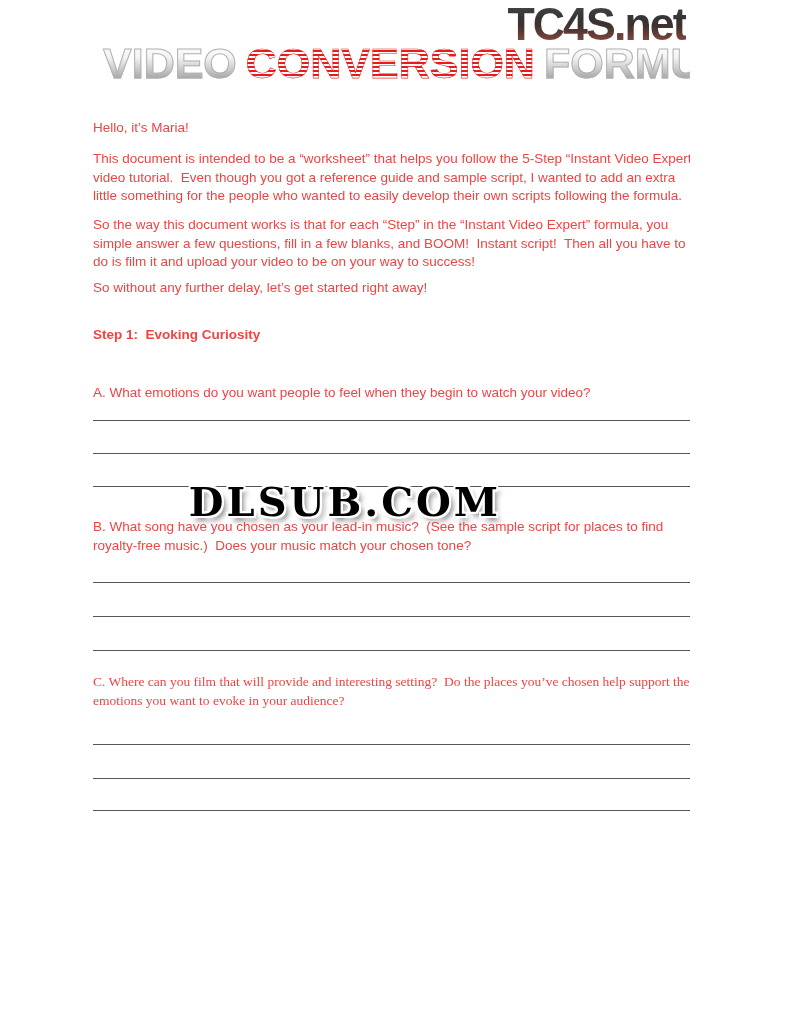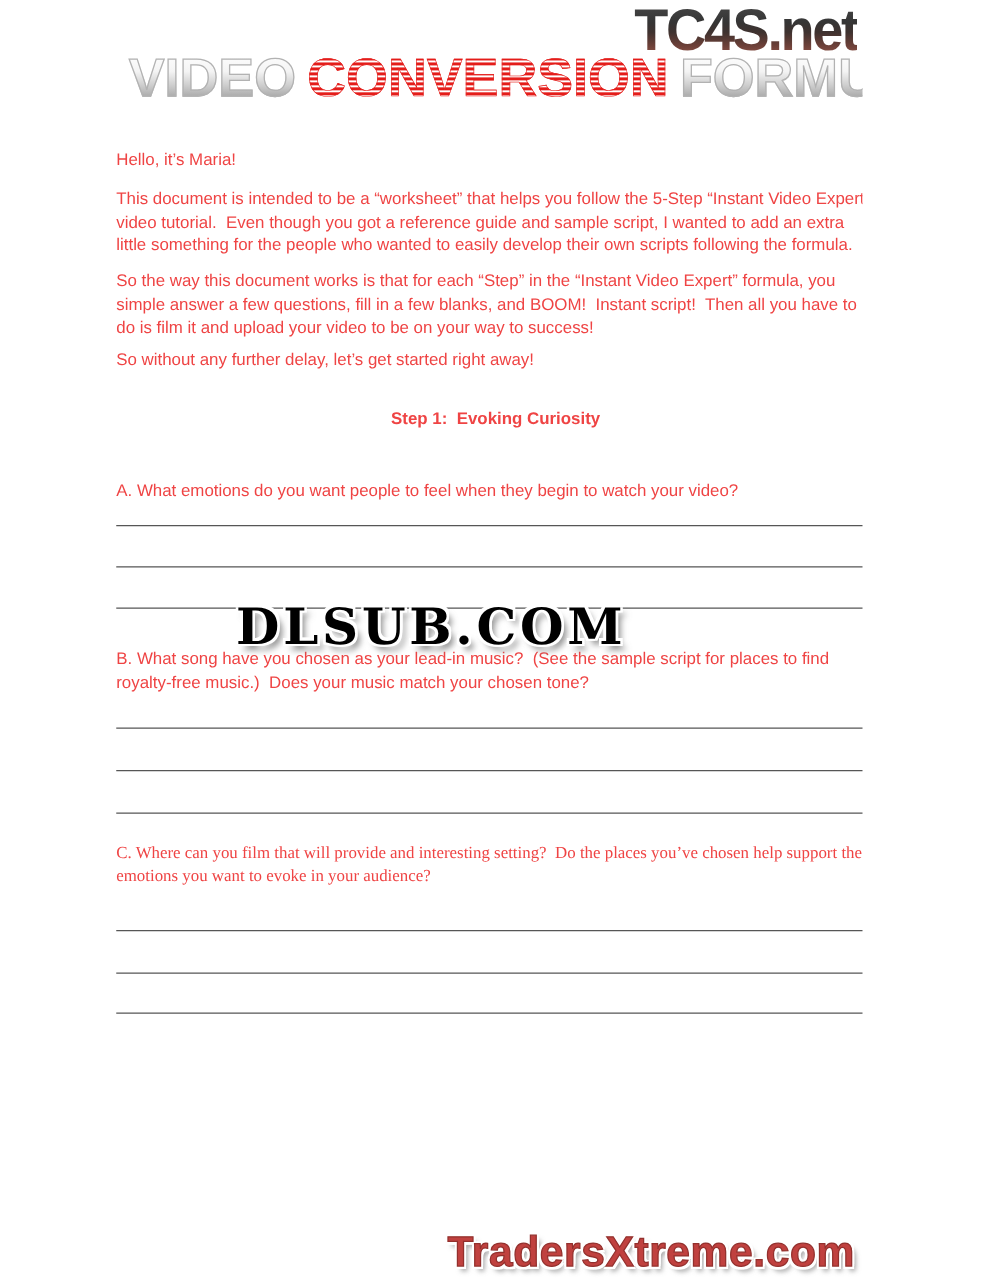--- a/index.html
+++ b/index.html
@@ -61,21 +61,21 @@
   .txt {
     position: absolute;
     left: 93px;
     width: 607px;
     margin: 0;
     font-size: 13.5px;
     line-height: 18.5px;
     color: #ef4444;
     white-space: pre-wrap;
   }
-  .bold { font-weight: bold; text-align: center; }
+  .bold { font-weight: bold; }
 
   .t-greeting { top: 119px; }
   .t-para1    { top: 150px; }
   .t-para2    { top: 216px; }
   .t-para3    { top: 279px; }
   .t-step1    { top: 326px; }
   .t-qa       { top: 371px; margin-top: 13px; }
   .t-qb       { top: 518px; }
   .t-qc       { top: 673px; font-family: Liberation Serif, serif; }
 
@@ -162,15 +162,14 @@
   <p class="txt t-qb">B. What song have you chosen as your lead-in music?  (See the sample script for places to find royalty-free music.)  Does your music match your chosen tone?</p>
   <div class="blank bB1"></div>
   <div class="blank bB2"></div>
   <div class="blank bB3"></div>
 
   <p class="txt t-qc">C. Where can you film that will provide and interesting setting?  Do the places you’ve chosen help support the emotions you want to evoke in your audience?</p>
   <div class="blank bC1"></div>
   <div class="blank bC2"></div>
   <div class="blank bC3"></div>
 
-  <div class="footer-logo">TradersXtreme.com</div>
 
 </div>
 
 </body></html>

